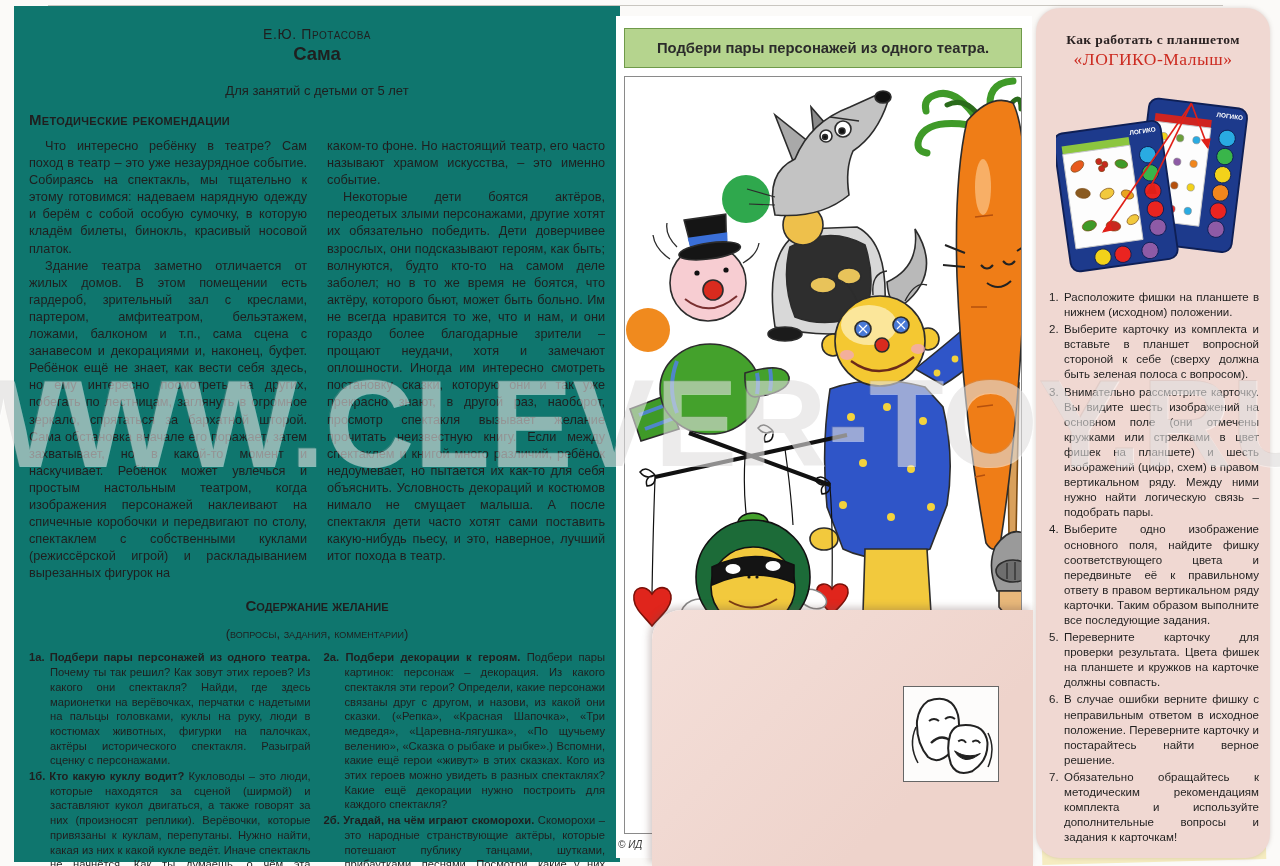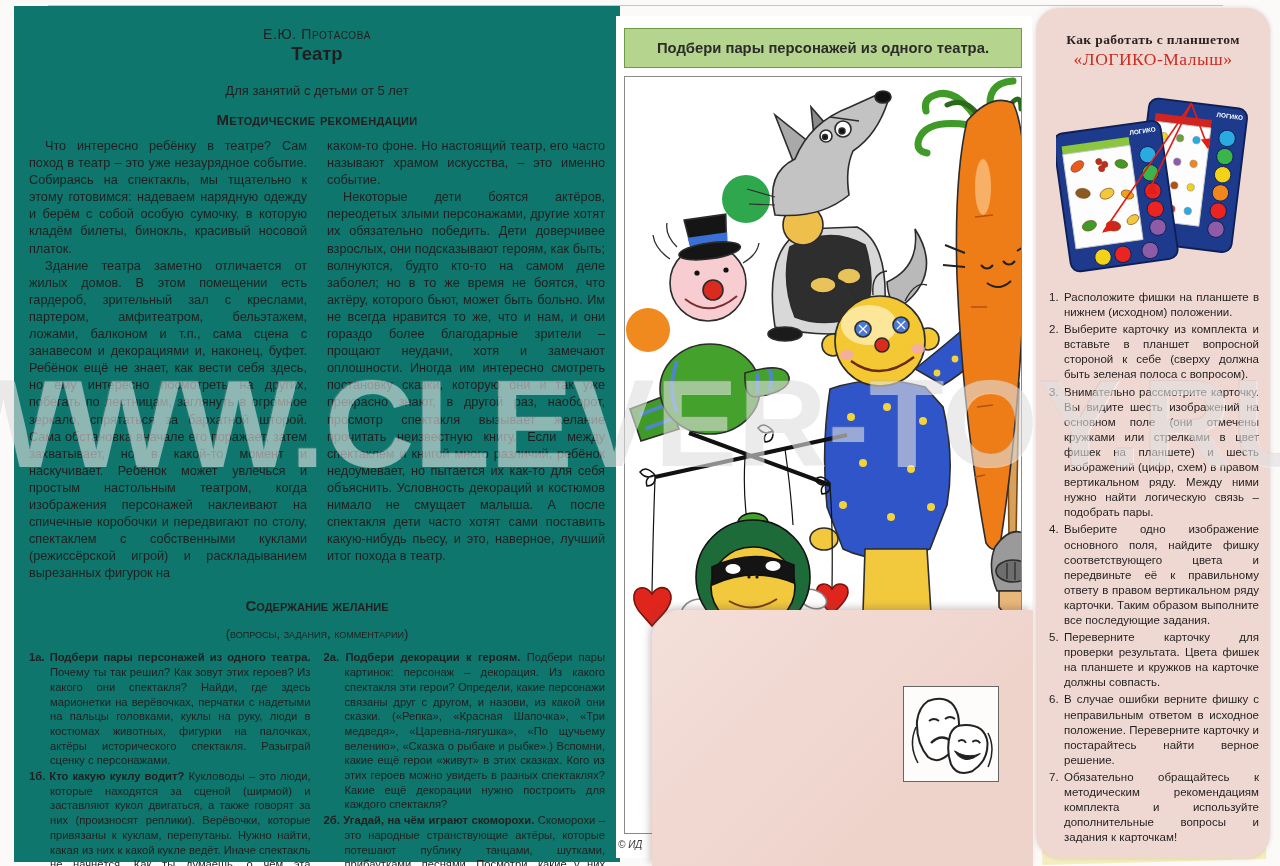--- a/index.html
+++ b/index.html
@@ -7,21 +7,21 @@
     font-family:"Liberation Sans",sans-serif;color:#1f1f1f;position:relative}
 
   .scan-line{position:absolute;left:48px;top:5px;width:1175px;height:1px;background:#c9c6c0;z-index:0}
 
   
   .page-left{position:absolute;left:14px;top:6px;width:606px;height:856px;background:#0f766e;z-index:1}
   .lp-inner{padding:20px 15px 0}
   .author{text-align:center;font-variant:small-caps;font-size:14px;letter-spacing:.6px}
   .title{text-align:center;font-weight:bold;font-size:18.5px;margin-top:1px}
   .subtitle{text-align:center;font-size:13px;margin-top:18px}
-  .h-method{text-align:center;font-variant:small-caps;font-weight:bold;font-size:15px;margin-top:13px;letter-spacing:.3px}
+  .h-method{font-variant:small-caps;font-weight:bold;font-size:15px;margin-top:13px;letter-spacing:.3px}
   .cols{display:flex;gap:20px;margin-top:10px;text-align:justify;font-size:12.7px;line-height:17.1px}
   .col{flex:1;min-width:0}
   .ind{text-indent:16px}
   .h-contents{text-align:center;font-variant:small-caps;font-weight:bold;font-size:15px;margin-top:15px}
   .h-contents-sub{text-align:center;font-variant:small-caps;font-weight:normal;font-size:13px;margin-top:12px}
   .ccols{display:flex;gap:13px;margin-top:9px;text-align:justify;font-size:11.2px;line-height:14.7px}
   .citem{padding-left:21px;text-indent:-21px;margin-bottom:1px}
 
   
   .page-card{position:absolute;left:616px;top:16px;width:416px;height:842px;background:#fff;z-index:1}
@@ -58,21 +58,21 @@
     color:rgba(168,166,162,.22);text-shadow:1px 1px 0 rgba(255,255,255,.5)}
 </style>
 </head>
 <body>
 
 <div class="scan-line"></div>
 
 <div class="page-left">
   <div class="lp-inner">
     <div class="author">Е.Ю. Протасова</div>
-    <div class="title">Театр</div>
+    <div class="title">Сама</div>
     <div class="subtitle">Для занятий с детьми от 5 лет</div>
     <div class="h-method">Методические рекомендации</div>
 
     <div class="cols">
       <div class="col">
         <p class="ind">Что интересно ребёнку в театре? Сам поход в театр – это уже незаурядное событие. Собираясь на спектакль, мы тщательно к этому готовимся: надеваем нарядную одежду и берём с собой особую сумочку, в которую кладём билеты, бинокль, красивый носовой платок.</p>
         <p class="ind">Здание театра заметно отличается от жилых домов. В этом помещении есть гардероб, зрительный зал с креслами, партером, амфитеатром, бельэтажем, ложами, балконом и т.п., сама сцена с занавесом и декорациями и, наконец, буфет. Ребёнок ещё не знает, как вести себя здесь, но ему интересно посмотреть на других, побегать по лестницам, заглянуть в огромное зеркало, спрятаться за бархатной шторой. Сама обстановка вначале его поражает, затем захватывает, но в какой-то момент и наскучивает. Ребёнок может увлечься и простым настольным театром, когда изображения персонажей наклеивают на спичечные коробочки и передвигают по столу, спектаклем с собственными куклами (режиссёрской игрой) и раскладыванием вырезанных фигурок на</p>
       </div>
       <div class="col">
         <p>каком-то фоне. Но настоящий театр, его часто называют храмом искусства, – это именно событие.</p>

